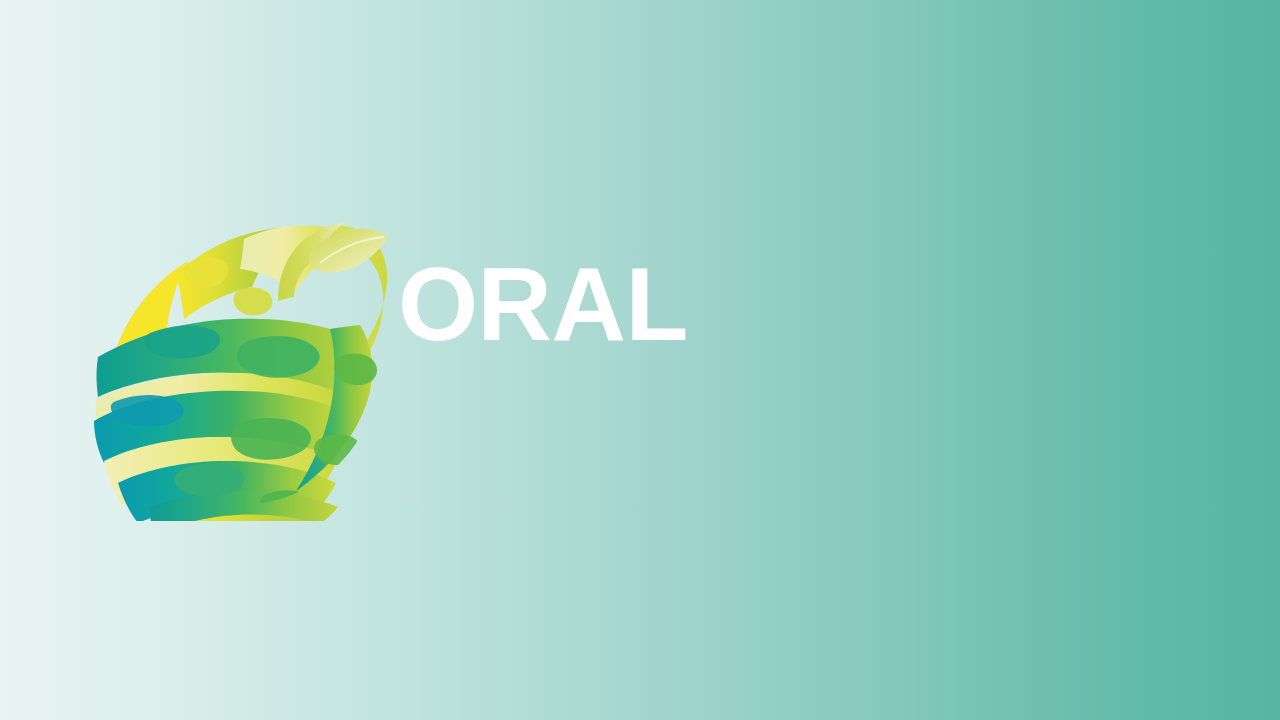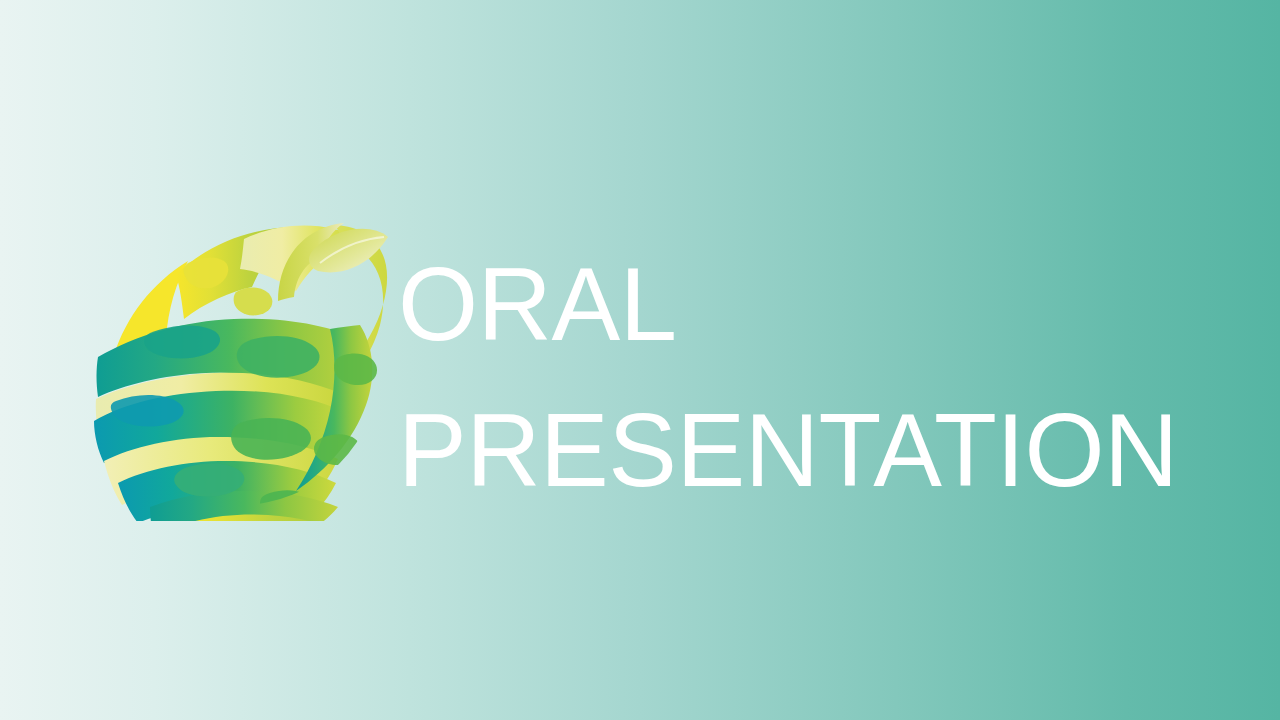--- a/index.html
+++ b/index.html
@@ -38,21 +38,21 @@
   
   #title-block {
     position: absolute;
     left: 398px;
     top: 232px;
     width: 800px;
   }
   .title-line {
     color: #ffffff;
     font-family: "Liberation Sans", sans-serif;
-    font-weight: normal;
+    font-weight: bold;
     font-size: 103px;
     line-height: 146px;
     letter-spacing: -0.5px;
     white-space: nowrap;
     -webkit-font-smoothing: antialiased;
   }
 </style>
 </head>
 <body>
 
@@ -189,16 +189,15 @@
 
         <path d="M222,44 C244,22 280,18 296,32 C280,58 252,72 226,66
                  C216,62 214,52 222,44 Z" fill="url(#gLeaf)"></path>
         <path d="M228,58 C246,44 268,34 292,32" fill="none" stroke="#ffffff" stroke-opacity="0.55" stroke-width="2"></path>
       </g>
     </svg>
   </div>
 
   <div id="title-block">
     <div class="title-line">ORAL</div>
-    <div class="title-line">PRESENTATION</div>
   </div>
 
 </div>
 
 </body></html>

